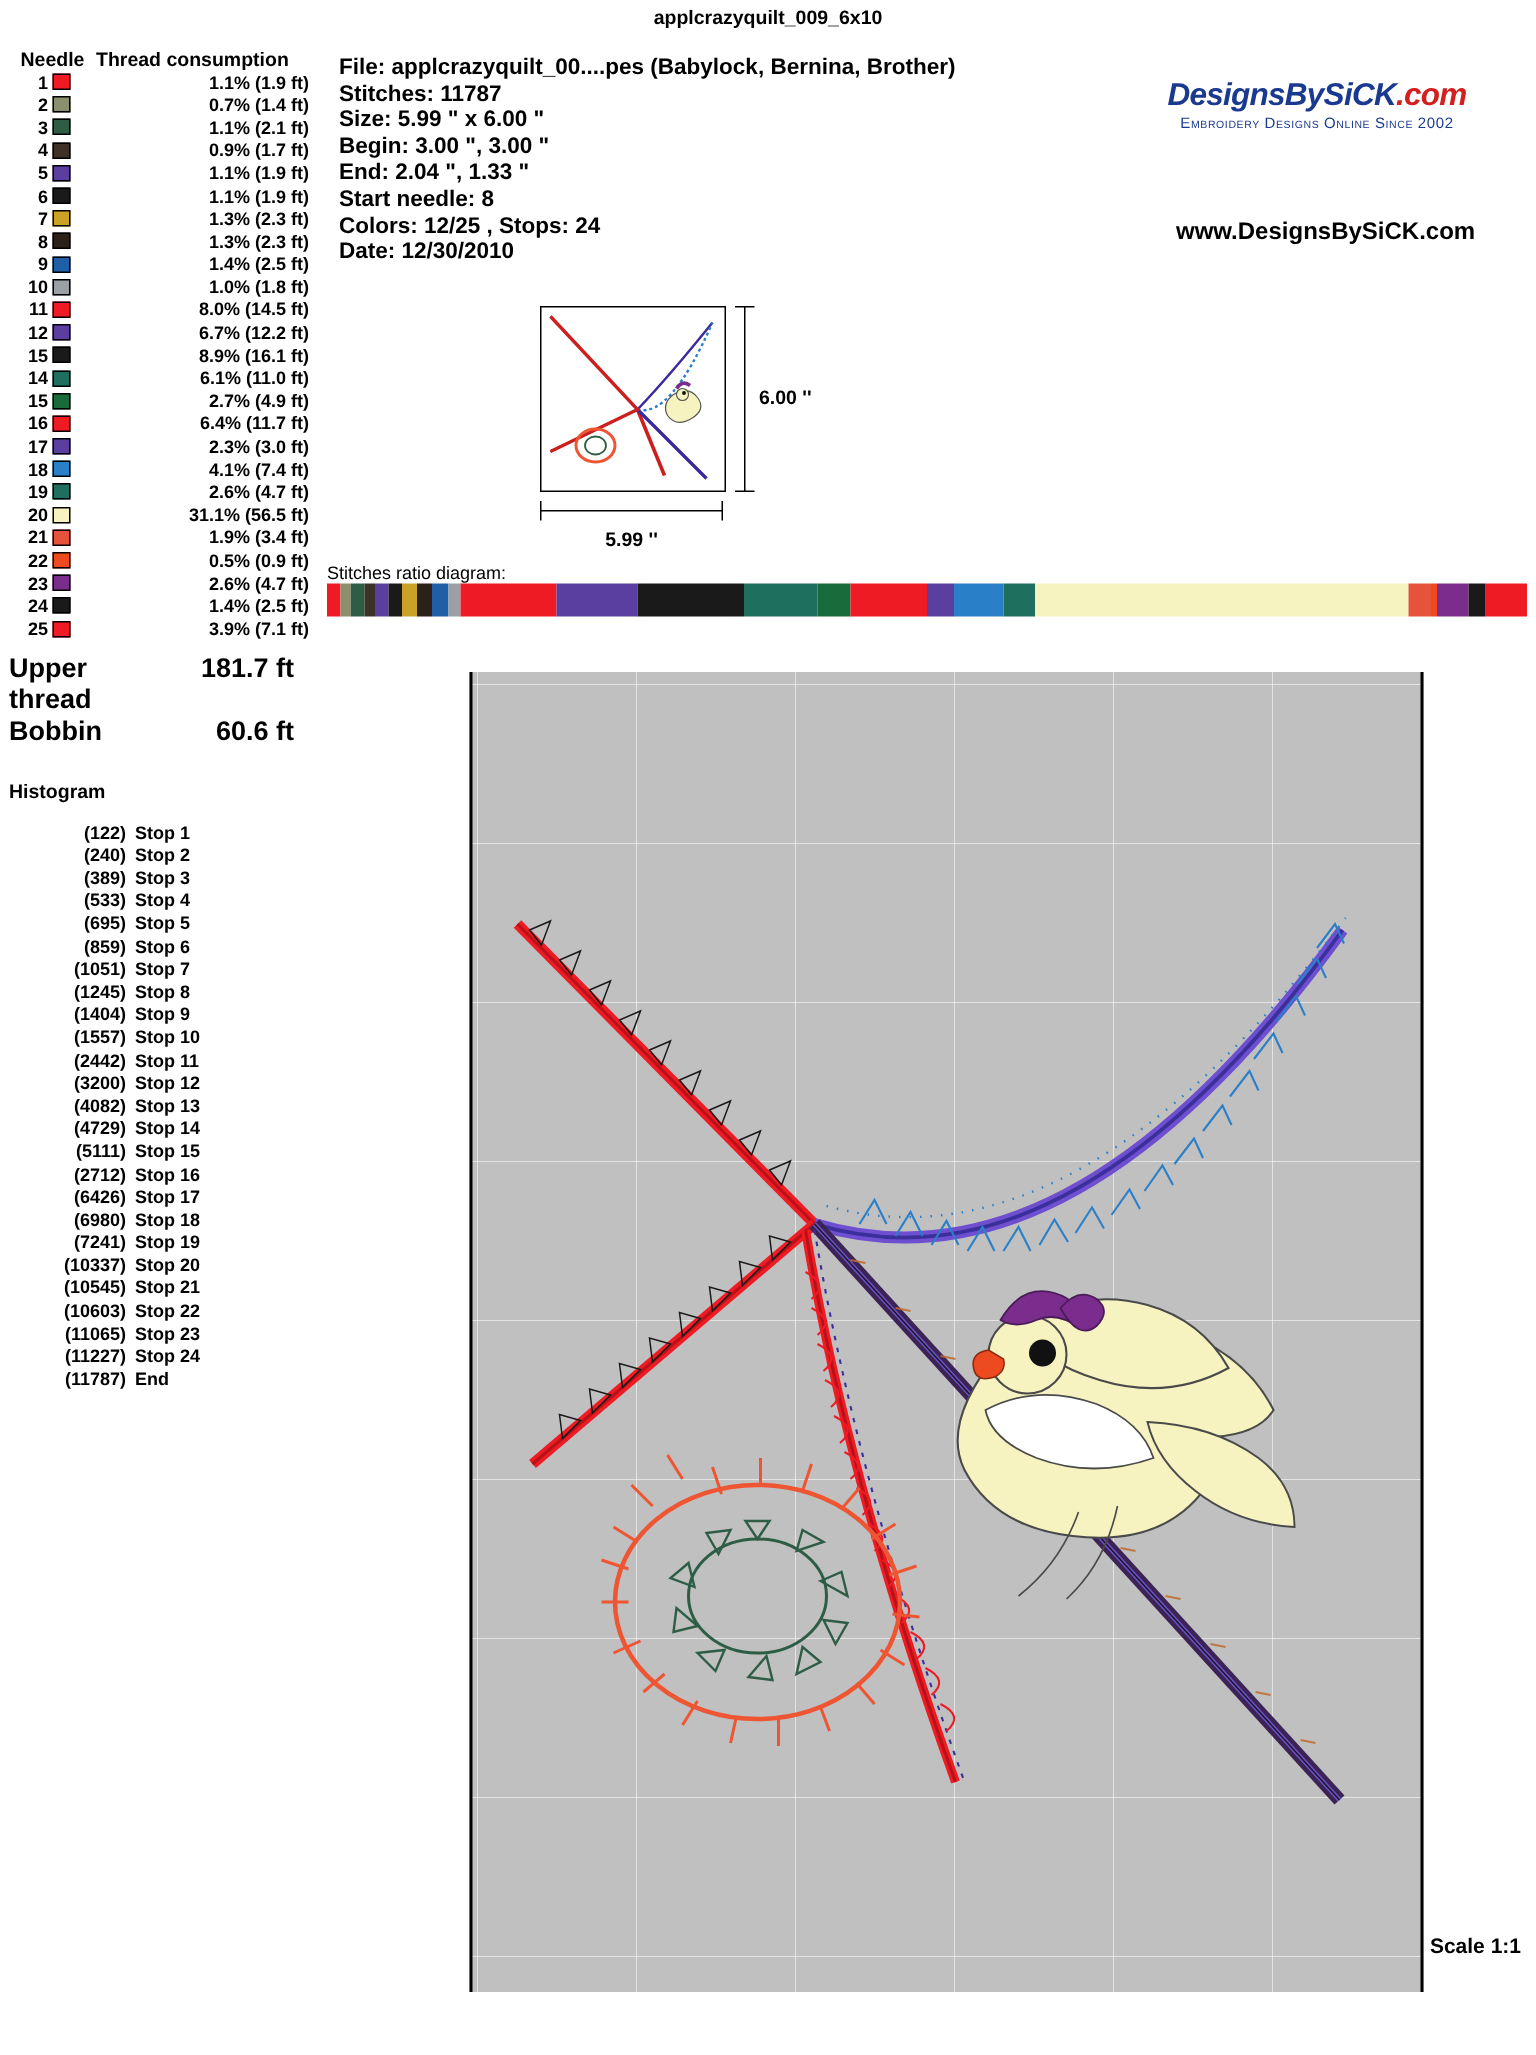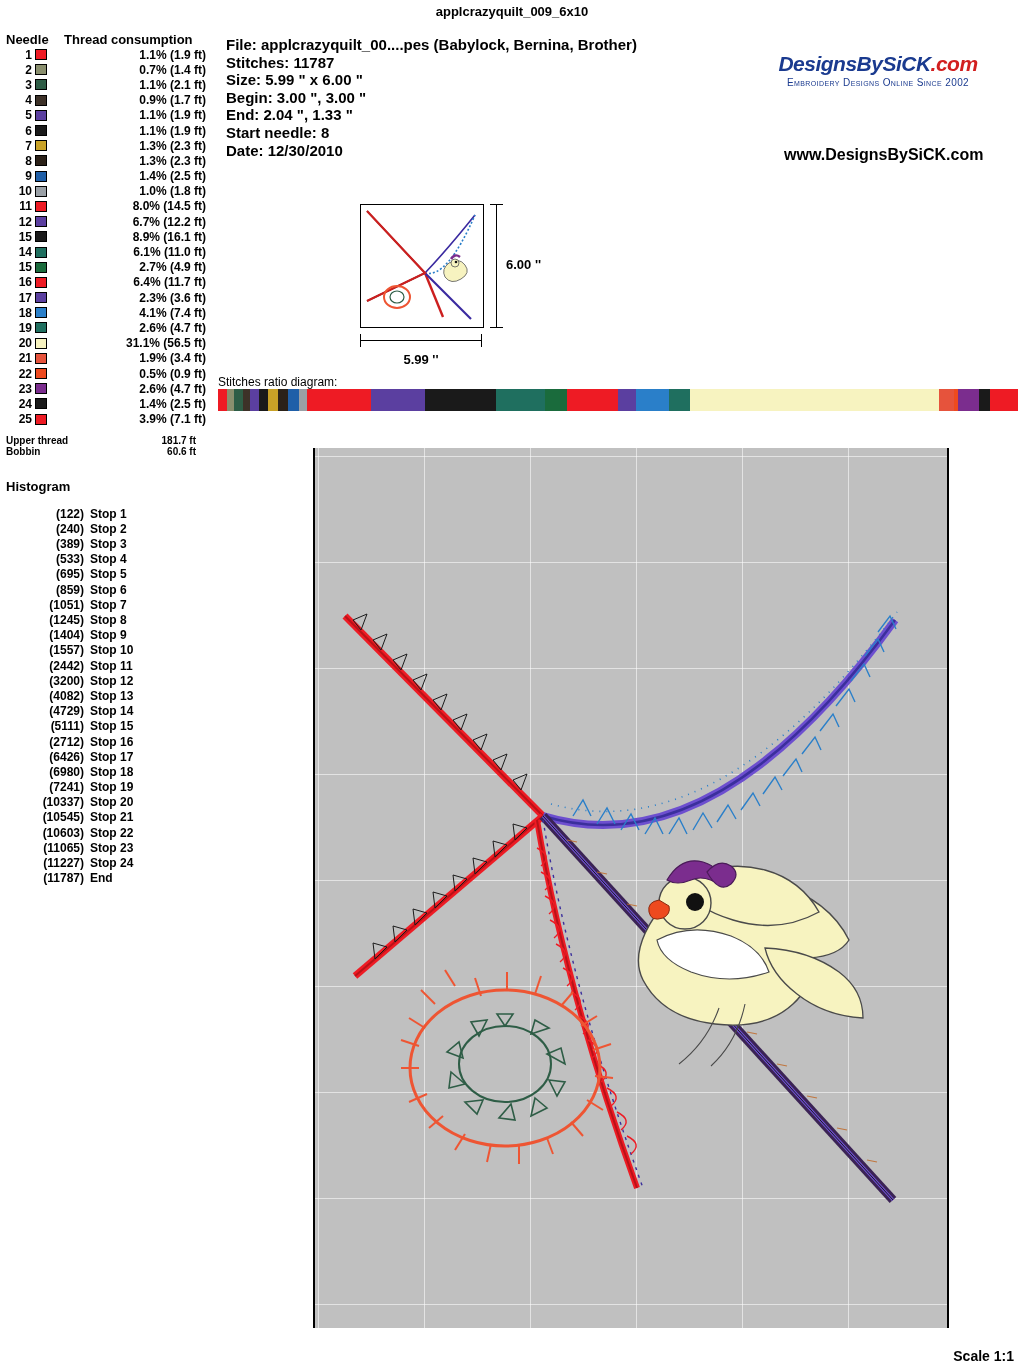--- a/index.html
+++ b/index.html
@@ -27,21 +27,21 @@
     position: absolute;
     left: 6px;
     top: 32px;
     width: 212px;
   }
   .needle-head {
     font-size: 13px;
     font-weight: bold;
     display: flex;
   }
-  .needle-head .h1 { width: 58px; text-align: left; }
+  .needle-head .h1 { width: 58px; text-align: center; }
   .needle-head .h2 { flex: 1; text-align: left; }
   .needle-row {
     display: flex;
     align-items: center;
     height: 15.2px;
     font-size: 12px;
     font-weight: bold;
   }
   .needle-row .num {
     width: 26px;
@@ -54,21 +54,21 @@
     border: 1px solid #000;
     box-sizing: border-box;
   }
   .needle-row .cons {
     flex: 1;
     text-align: right;
     padding-right: 12px;
   }
   .totals {
     margin-top: 8px;
-    font-size: 10px;
+    font-size: 18px;
     font-weight: bold;
   }
   .totals .trow { display: flex; }
   .totals .tlabel { width: 110px; }
   .totals .tval { width: 80px; text-align: right; }
   .hist-title {
     margin-top: 22px;
     font-size: 13px;
     font-weight: bold;
   }
@@ -331,21 +331,21 @@
         <span class="cons">2.7% (4.9 ft)</span>
       </div>
       <div class="needle-row">
         <span class="num">16</span>
         <span class="swatch" style="background:#ee1b24"></span>
         <span class="cons">6.4% (11.7 ft)</span>
       </div>
       <div class="needle-row">
         <span class="num">17</span>
         <span class="swatch" style="background:#5b3fa0"></span>
-        <span class="cons">2.3% (3.6 ft)</span>
+        <span class="cons">2.3% (3.0 ft)</span>
       </div>
       <div class="needle-row">
         <span class="num">18</span>
         <span class="swatch" style="background:#2a7fc9"></span>
         <span class="cons">4.1% (7.4 ft)</span>
       </div>
       <div class="needle-row">
         <span class="num">19</span>
         <span class="swatch" style="background:#1f6f5f"></span>
         <span class="cons">2.6% (4.7 ft)</span>
@@ -498,20 +498,21 @@
     </div>
 </div>
 
 <div class="info-block">
   <div>File: applcrazyquilt_00....pes  (Babylock, Bernina, Brother)</div>
   <div>Stitches: 11787</div>
   <div>Size: 5.99 " x 6.00 "</div>
   <div>Begin: 3.00 ", 3.00 "</div>
   <div>End: 2.04 ", 1.33 "</div>
   <div>Start needle: 8</div>
+  <div>Colors: 12/25 , Stops: 24</div>
   <div>Date: 12/30/2010</div>
 </div>
 
 <div class="logo-wrap">
   <div class="logo-main">
     <span>DesignsBySiCK</span><span class="red">.com</span>
   </div>
   <div class="logo-sub">Embroidery Designs Online Since 2002</div>
 </div>
 <div class="logo-url">www.DesignsBySiCK.com</div>
@@ -725,13 +726,13 @@
       <path d="M344 452 q-12 2 -10 12 q2 10 14 6 q8 -4 6 -12 z" fill="#ee4a1f" stroke="#8a2a10" stroke-width="1"></path>
       <path d="M352 432 q14 -24 36 -18 q20 6 18 24 q-16 -12 -30 -6 q-14 6 -24 0 z" fill="#7b2d8e" stroke="#4a1b58" stroke-width="1.2"></path>
       <path d="M392 424 q12 -14 24 -6 q10 8 0 18 q-12 10 -24 -12 z" fill="#7b2d8e" stroke="#4a1b58" stroke-width="1.2"></path>
       <path d="M404 560 q-12 34 -40 56" stroke="#4a4a4a" stroke-width="1.1" fill="none"></path>
       <path d="M430 556 q-8 38 -34 62" stroke="#4a4a4a" stroke-width="1.1" fill="none"></path>
     </g>
   </svg>
 
 </div>
 
-<div style="position:absolute; right:10px; top:1348px; font-size:14px; font-weight:bold;">Scale 1:1</div>
+<div style="position:absolute; right:10px; top:1289px; font-size:14px; font-weight:bold;">Scale 1:1</div>
 
 </body></html>

